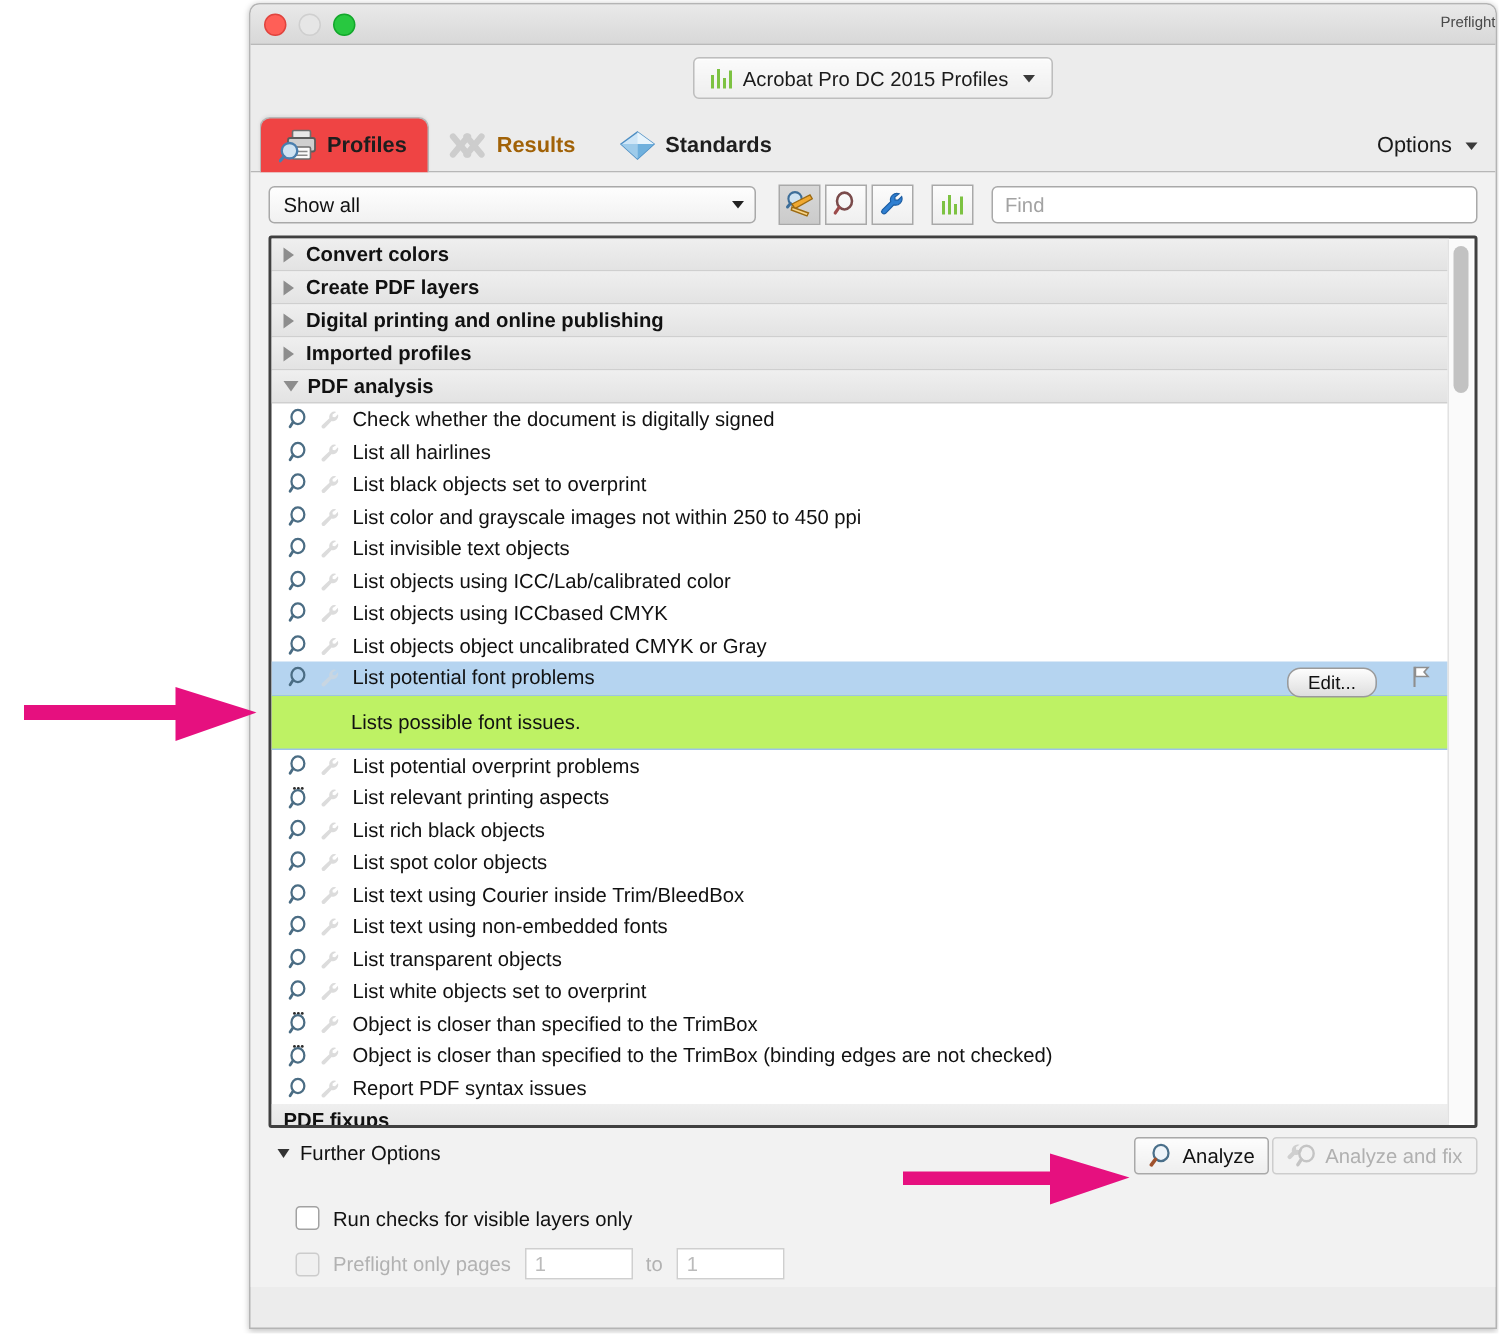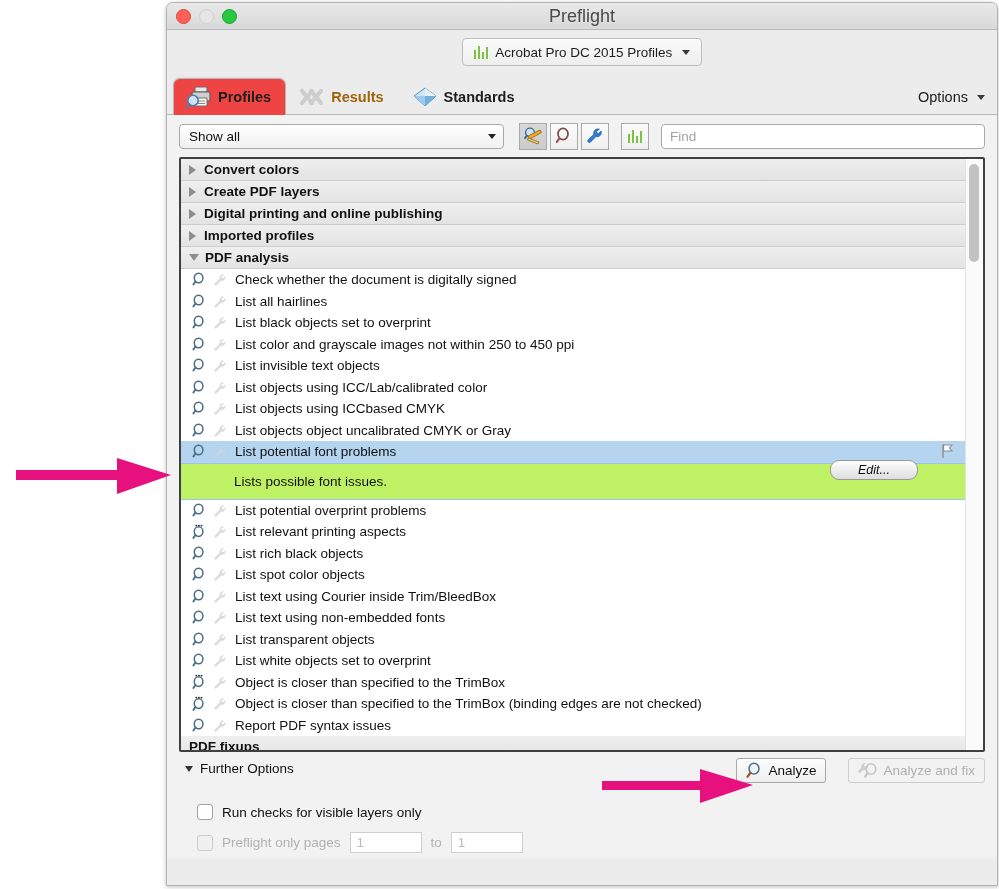--- a/index.html
+++ b/index.html
@@ -16,21 +16,21 @@
     background:linear-gradient(#e9e9e9,#d8d8d8);
     border-bottom:1px solid #b9b9b9;
   }
   .traffic{position:absolute;left:9px;top:6px;display:flex;gap:8px;}
   .tl{width:13px;height:13px;border-radius:50%;}
   .tl.red{background:#ff5f57;border:1px solid #e0443e;}
   .tl.gray{background:#e6e6e6;border:1px solid #cfcfcf;}
   .tl.green{background:#28c840;border:1px solid #13a72b;}
   .wtitle{
     position:absolute;left:0;right:0;top:0;height:26px;line-height:26px;
-    text-align:center;font-size:18px;color:#4a4a4a;
+    text-align:right;font-size:10px;color:#4a4a4a;
   }
 
   
   .chooser-wrap{height:44px;display:flex;align-items:center;justify-content:center;background:#ececec;}
   .chooser{
     display:inline-flex;align-items:center;gap:7px;height:26px;padding:0 11px;
     background:linear-gradient(#fbfbfb,#eeeeee);
     border:1px solid #bdbdbd;border-radius:4px;font-size:13.5px;color:#1c1c1c;
     box-shadow:0 1px 0 rgba(255,255,255,.8) inset;
   }
@@ -110,23 +110,23 @@
   .row.sel{background:#b5d4f0;}
   .row .ic{width:20px;display:flex;justify-content:center;align-items:center;}
   .row .wr{width:22px;display:flex;justify-content:center;align-items:center;}
   .row .lbl{margin-left:4px;white-space:nowrap;}
   .desc{
     height:37px;display:flex;align-items:center;font-size:13.5px;color:#111;
     padding-left:53px;background:#bef264;border:1px solid #9cc3e8;border-left:none;border-right:none;
     box-sizing:border-box;
   }
   .editbtn{
-    position:absolute;right:48px;top:19px;height:18px;padding:0 27px;
+    position:absolute;right:48px;top:4px;height:18px;padding:0 13px;
     background:linear-gradient(#fdfdfd,#dedede);border:1px solid #9a9a9a;border-radius:9px;
-    font-size:12.5px;color:#111;display:flex;align-items:center;font-style:italic;
+    font-size:12.5px;color:#111;display:flex;align-items:center;
   }
   .flagwrap{position:absolute;right:8px;top:2px;display:flex;align-items:center;gap:3px;}
 
   .vscroll{
     position:absolute;right:1px;top:1px;bottom:1px;width:16px;
     background:#fafafa;border-left:1px solid #e2e2e2;
   }
   .vthumb{
     position:absolute;left:3px;top:4px;width:10px;height:98px;
     background:#c2c2c2;border-radius:5px;
@@ -135,21 +135,21 @@
   
   .further{height:106px;position:relative;}
   .folabel{position:absolute;left:6px;top:9px;font-size:13.5px;color:#111;display:flex;align-items:center;gap:7px;}
   .anbtns{position:absolute;right:0px;top:6px;display:flex;}
   .anbtn{
     height:25px;box-sizing:border-box;padding:0 9px;display:flex;align-items:center;gap:5px;
     background:linear-gradient(#fdfdfd,#eeeeee);border:1px solid #a9a9a9;border-radius:3px;
     font-size:13.5px;color:#111;
   }
   .anbtn.dis{color:#b0b0b0;border-color:#cdcdcd;background:#f2f2f2;}
-  .anbtn+.anbtn{margin-left:22px;}
+  .anbtn+.anbtn{margin-left:2px;}
 
   .chkrow{position:absolute;left:18px;display:flex;align-items:center;font-size:13.5px;color:#111;}
   .chk{
     width:16px;height:16px;box-sizing:border-box;background:#fff;
     border:1px solid #a2a2a2;border-radius:3px;margin-right:9px;
   }
   .chk.dis{background:#f0f0f0;border-color:#cccccc;}
   .chkrow.dis{color:#b2b2b2;}
   .numfield{
     width:72px;height:21px;box-sizing:border-box;background:#fff;border:1px solid #cfcfcf;

